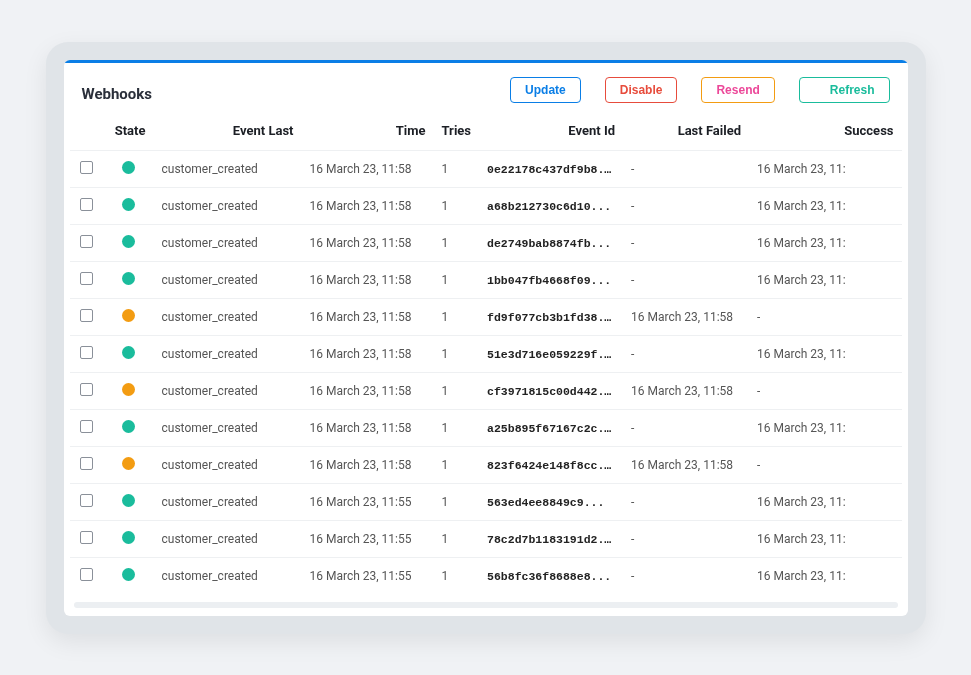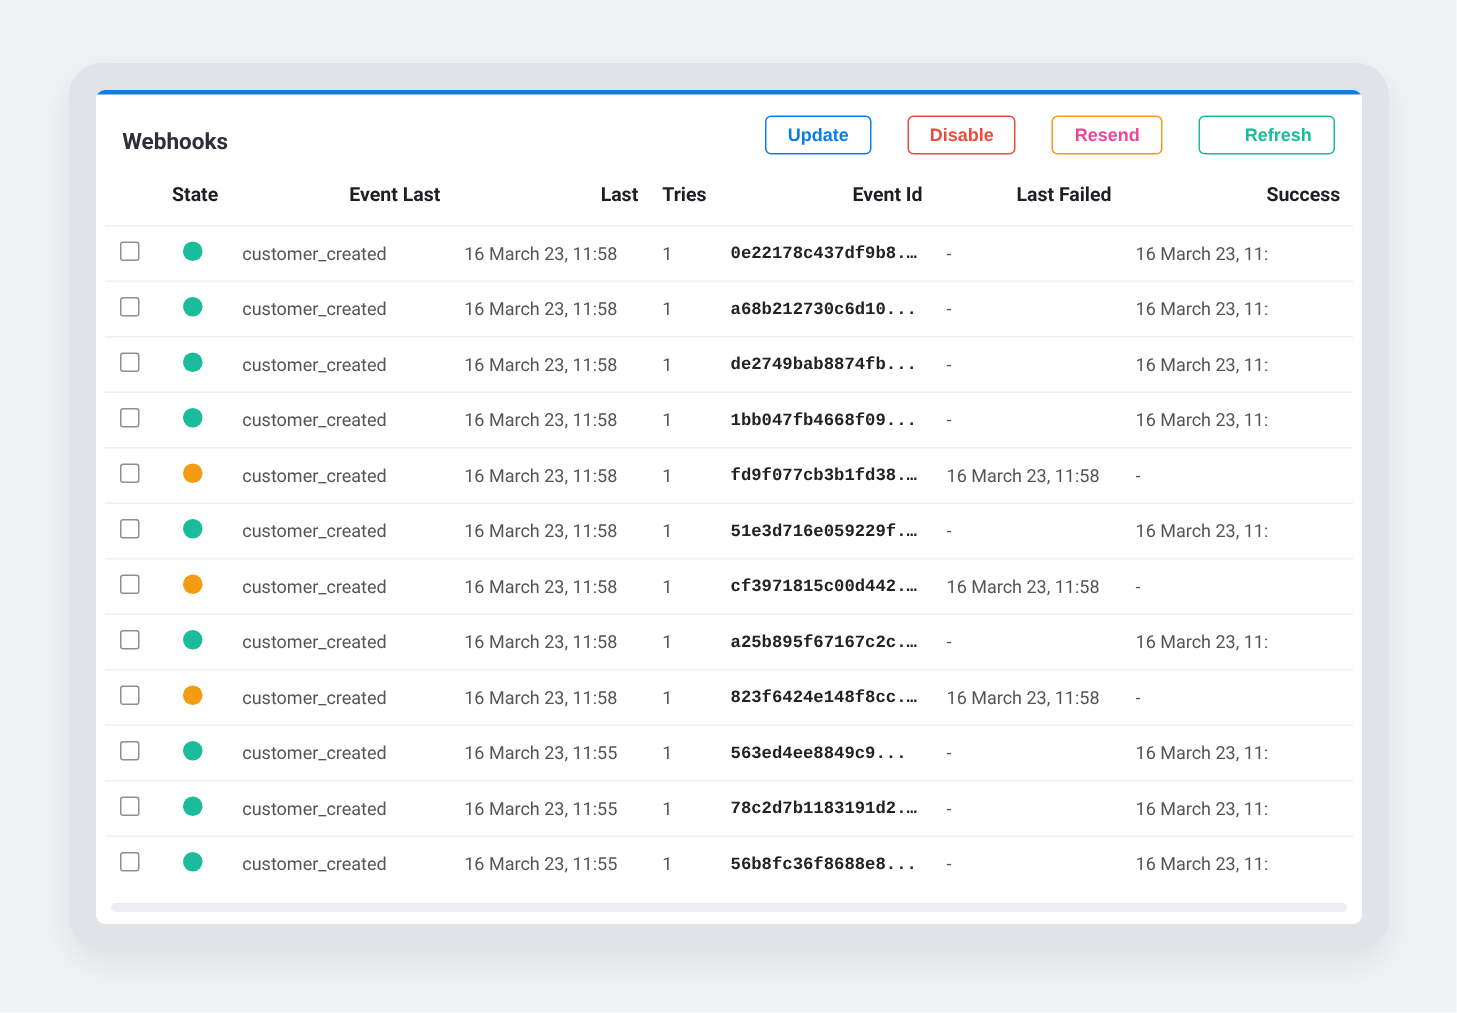--- a/index.html
+++ b/index.html
@@ -153,21 +153,21 @@
       </div>
     </div>
 
     <div class="table-wrap">
       <table class="table">
         <thead>
           <tr>
             <th class="col-check"></th>
             <th class="col-state">State</th>
             <th class="col-eventtype">Event Last</th>
-            <th class="col-time">Last</th>
+            <th class="col-time">Time</th>
             <th class="col-tries">Tries</th>
             <th class="col-eventid">Event Id</th>
             <th class="col-lastfailed">Last Failed</th>
             <th class="col-success">Success</th>
           </tr>
         </thead>
         <tbody id="table-body">
             <tr>
               <td class="col-check"><span class="checkbox"></span></td>
               <td class="col-state"><span class="state-dot state-teal"></span></td>

